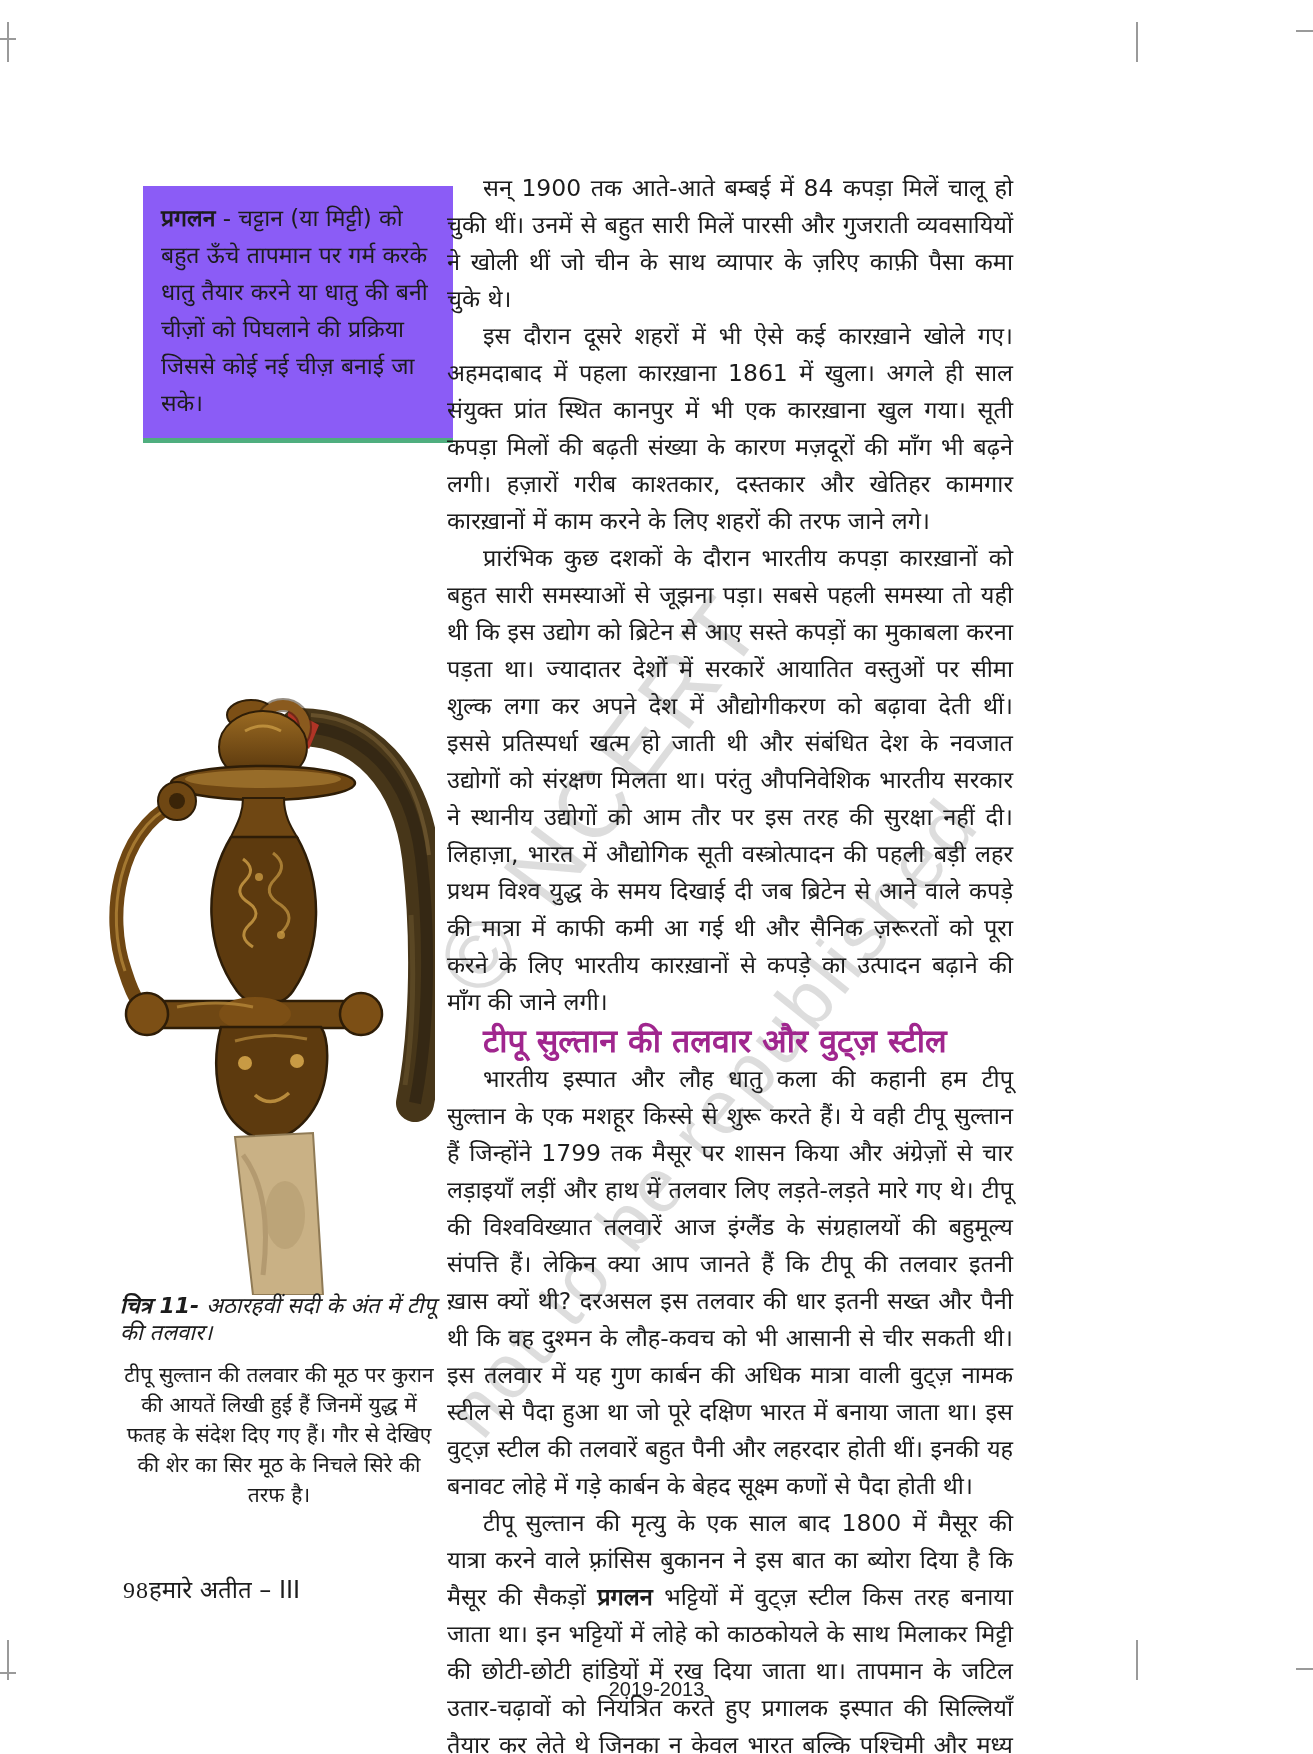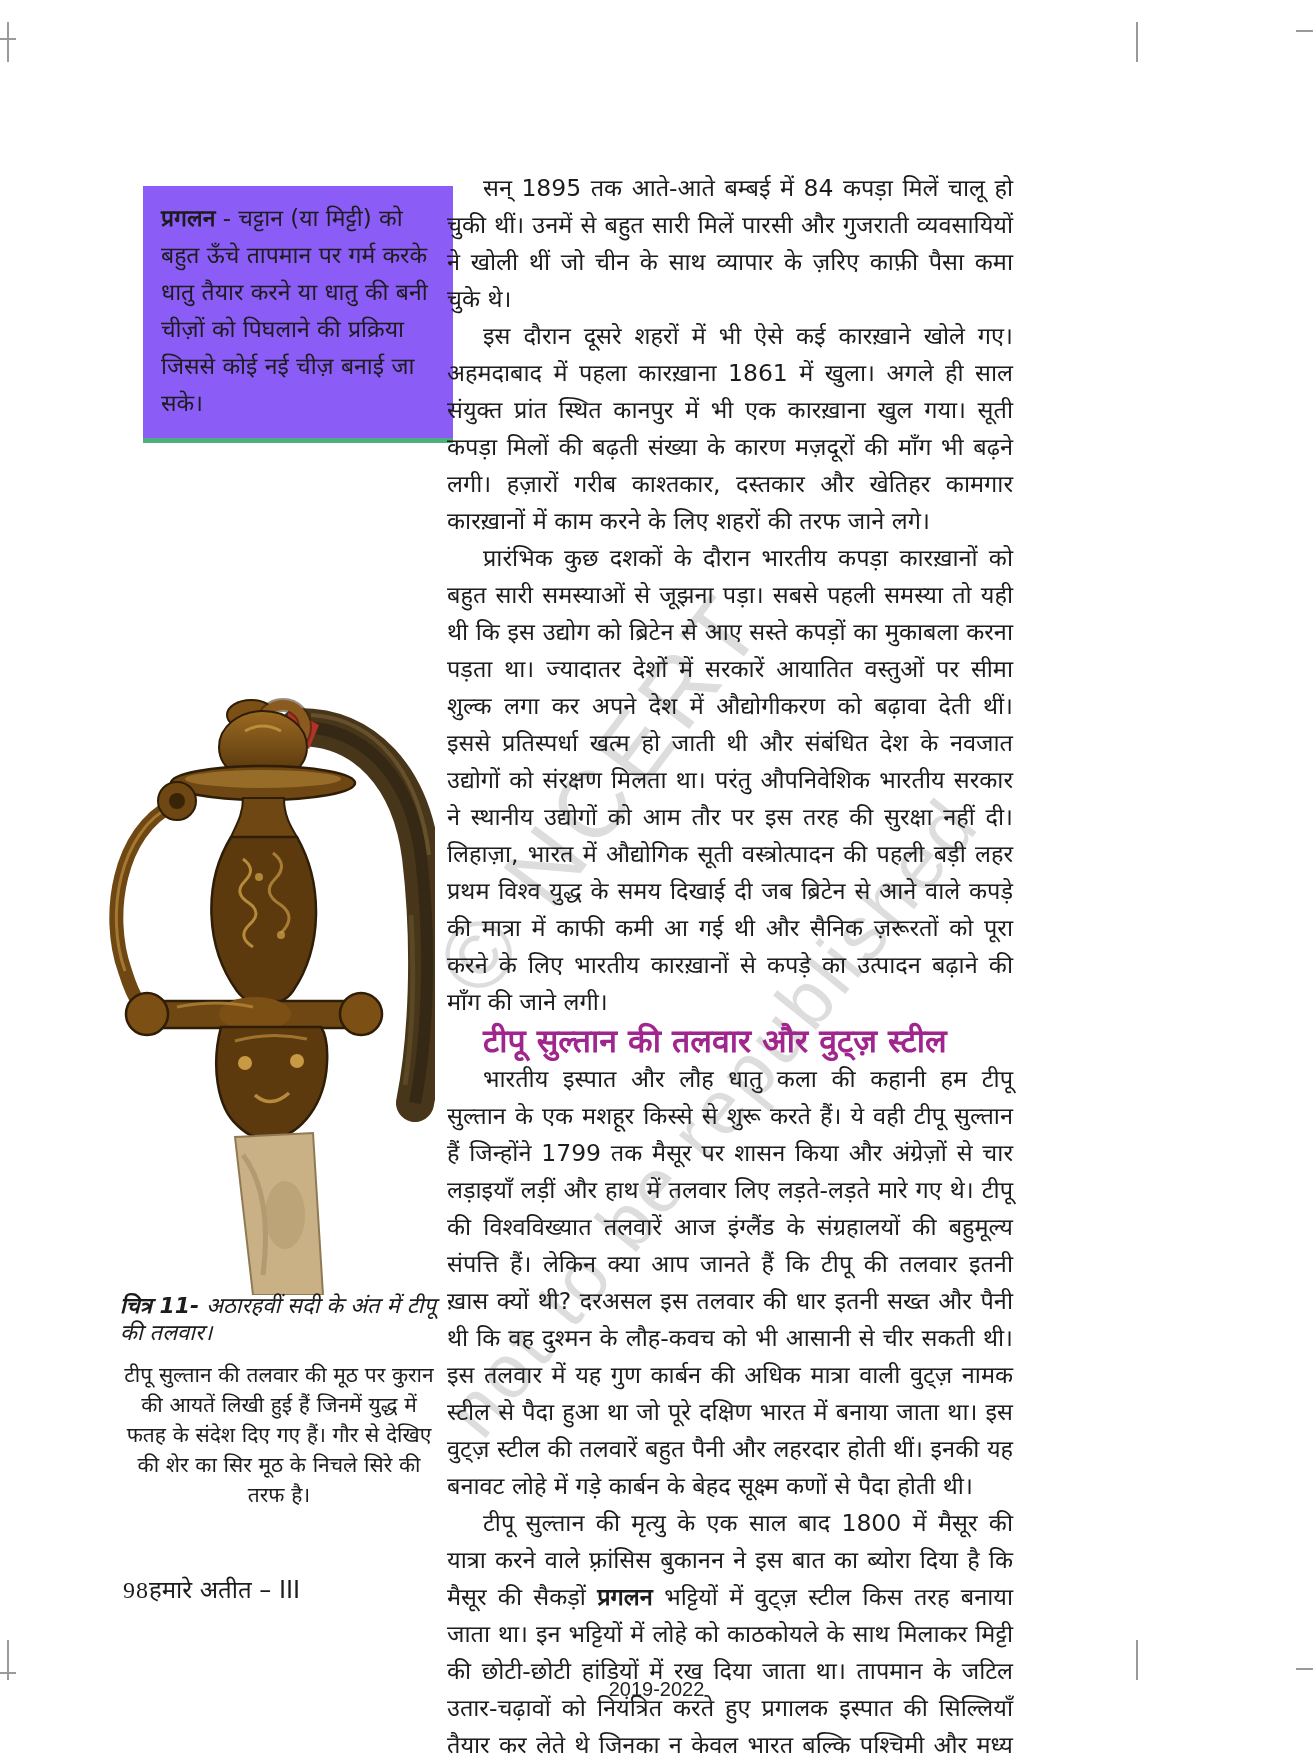--- a/index.html
+++ b/index.html
@@ -59,21 +59,21 @@
 <div class="crop" style="left:1296px;top:1668px;width:17px;height:2px;"></div>
 
 <div class="wm wm1">© NCERT</div>
 <div class="wm wm2">not to be republished</div>
 
 <div class="layer def-box">
   <span class="def-term">प्रगलन</span><span> - </span><span>चट्टान (या मिट्टी) को बहुत ऊँचे तापमान पर गर्म करके धातु तैयार करने या धातु की बनी चीज़ों को पिघलाने की प्रक्रिया जिससे कोई नई चीज़ बनाई जा सके।</span>
 </div>
 
 <div class="layer main-col">
-  <p>सन् 1895 तक आते-आते बम्बई में 84 कपड़ा मिलें चालू हो चुकी थीं। उनमें से बहुत सारी मिलें पारसी और गुजराती व्यवसायियों ने खोली थीं जो चीन के साथ व्यापार के ज़रिए काफ़ी पैसा कमा चुके थे।</p>
+  <p>सन् 1900 तक आते-आते बम्बई में 84 कपड़ा मिलें चालू हो चुकी थीं। उनमें से बहुत सारी मिलें पारसी और गुजराती व्यवसायियों ने खोली थीं जो चीन के साथ व्यापार के ज़रिए काफ़ी पैसा कमा चुके थे।</p>
   <p>इस दौरान दूसरे शहरों में भी ऐसे कई कारख़ाने खोले गए। अहमदाबाद में पहला कारख़ाना 1861 में खुला। अगले ही साल संयुक्त प्रांत स्थित कानपुर में भी एक कारख़ाना खुल गया। सूती कपड़ा मिलों की बढ़ती संख्या के कारण मज़दूरों की माँग भी बढ़ने लगी। हज़ारों गरीब काश्तकार, दस्तकार और खेतिहर कामगार कारख़ानों में काम करने के लिए शहरों की तरफ जाने लगे।</p>
   <p>प्रारंभिक कुछ दशकों के दौरान भारतीय कपड़ा कारख़ानों को बहुत सारी समस्याओं से जूझना पड़ा। सबसे पहली समस्या तो यही थी कि इस उद्योग को ब्रिटेन से आए सस्ते कपड़ों का मुकाबला करना पड़ता था। ज्यादातर देशों में सरकारें आयातित वस्तुओं पर सीमा शुल्क लगा कर अपने देश में औद्योगीकरण को बढ़ावा देती थीं। इससे प्रतिस्पर्धा खत्म हो जाती थी और संबंधित देश के नवजात उद्योगों को संरक्षण मिलता था। परंतु औपनिवेशिक भारतीय सरकार ने स्थानीय उद्योगों को आम तौर पर इस तरह की सुरक्षा नहीं दी। लिहाज़ा, भारत में औद्योगिक सूती वस्त्रोत्पादन की पहली बड़ी लहर प्रथम विश्व युद्ध के समय दिखाई दी जब ब्रिटेन से आने वाले कपड़े की मात्रा में काफी कमी आ गई थी और सैनिक ज़रूरतों को पूरा करने के लिए भारतीय कारख़ानों से कपड़े का उत्पादन बढ़ाने की माँग की जाने लगी।</p>
   <p class="section-heading">टीपू सुल्तान की तलवार और वुट्ज़ स्टील</p>
   <p>भारतीय इस्पात और लौह धातु कला की कहानी हम टीपू सुल्तान के एक मशहूर किस्से से शुरू करते हैं। ये वही टीपू सुल्तान हैं जिन्होंने 1799 तक मैसूर पर शासन किया और अंग्रेज़ों से चार लड़ाइयाँ लड़ीं और हाथ में तलवार लिए लड़ते-लड़ते मारे गए थे। टीपू की विश्वविख्यात तलवारें आज इंग्लैंड के संग्रहालयों की बहुमूल्य संपत्ति हैं। लेकिन क्या आप जानते हैं कि टीपू की तलवार इतनी ख़ास क्यों थी? दरअसल इस तलवार की धार इतनी सख्त और पैनी थी कि वह दुश्मन के लौह-कवच को भी आसानी से चीर सकती थी। इस तलवार में यह गुण कार्बन की अधिक मात्रा वाली वुट्ज़ नामक स्टील से पैदा हुआ था जो पूरे दक्षिण भारत में बनाया जाता था। इस वुट्ज़ स्टील की तलवारें बहुत पैनी और लहरदार होती थीं। इनकी यह बनावट लोहे में गड़े कार्बन के बेहद सूक्ष्म कणों से पैदा होती थी।</p>
   <p><span>टीपू सुल्तान की मृत्यु के एक साल बाद 1800 में मैसूर की यात्रा करने वाले फ़्रांसिस बुकानन ने इस बात का ब्योरा दिया है कि मैसूर की सैकड़ों </span><span class="bold-term">प्रगलन</span><span> भट्टियों में वुट्ज़ स्टील किस तरह बनाया जाता था। इन भट्टियों में लोहे को काठकोयले के साथ मिलाकर मिट्टी की छोटी-छोटी हांडियों में रख दिया जाता था। तापमान के जटिल उतार-चढ़ावों को नियंत्रित करते हुए प्रगालक इस्पात की सिल्लियाँ तैयार कर लेते थे जिनका न केवल भारत बल्कि पश्चिमी और मध्य एशिया में भी तलवार बनाने के लिए इस्तेमाल किया जाता था। वुट्ज़</span></p>
 </div>
 
 <div class="layer figure">
   <svg width="350" height="680" viewBox="0 0 350 680" xmlns="http://www.w3.org/2000/svg">
     <defs>
@@ -137,13 +137,13 @@
 </div>
 
 <div class="layer caption">
   <span class="cap-label">चित्र 11-</span><span> अठारहवीं सदी के अंत में टीपू की तलवार।</span>
 </div>
 <div class="layer fig-note">टीपू सुल्तान की तलवार की मूठ पर कुरान की आयतें लिखी हुई हैं जिनमें युद्ध में फतह के संदेश दिए गए हैं। गौर से देखिए की शेर का सिर मूठ के निचले सिरे की तरफ है।</div>
 
 <div class="layer footer">
   <span class="page-num">98</span><span class="book-title">हमारे अतीत – III</span>
 </div>
-<div class="layer year-line">2019-2022</div>
+<div class="layer year-line">2019-2013</div>
 
 </body></html>

